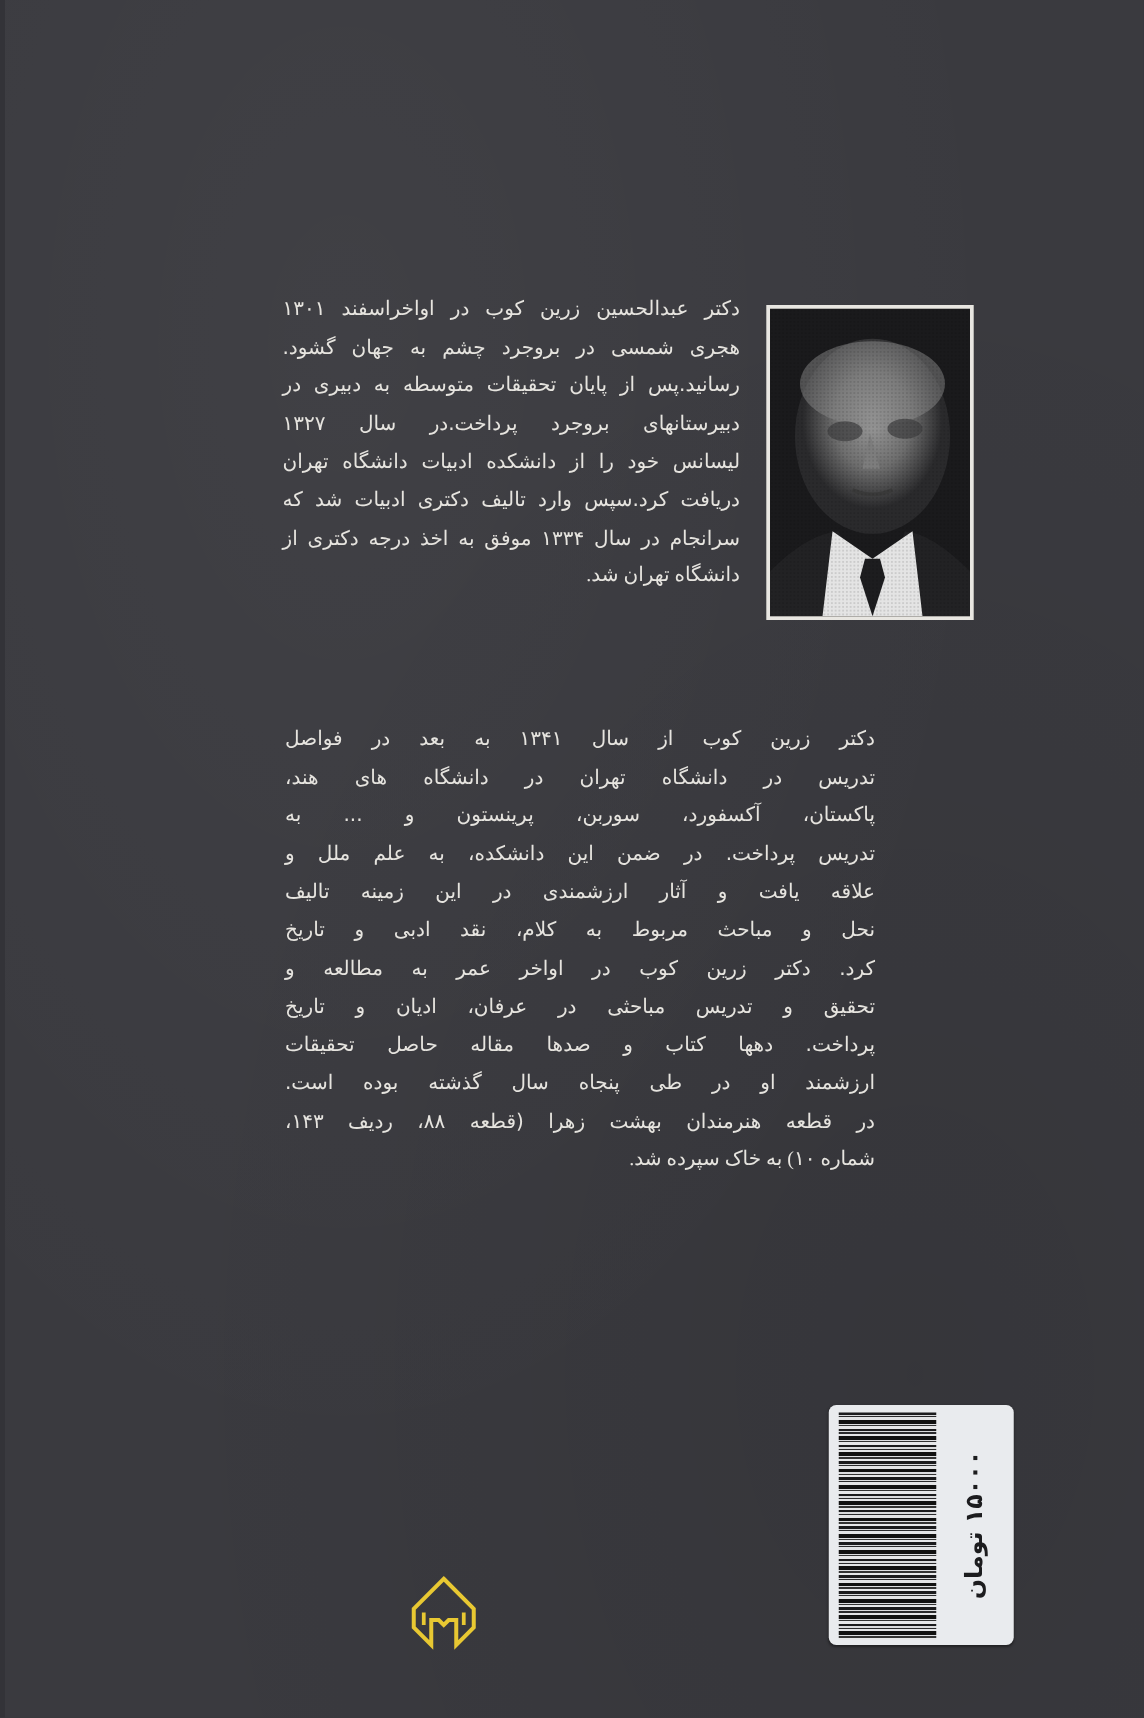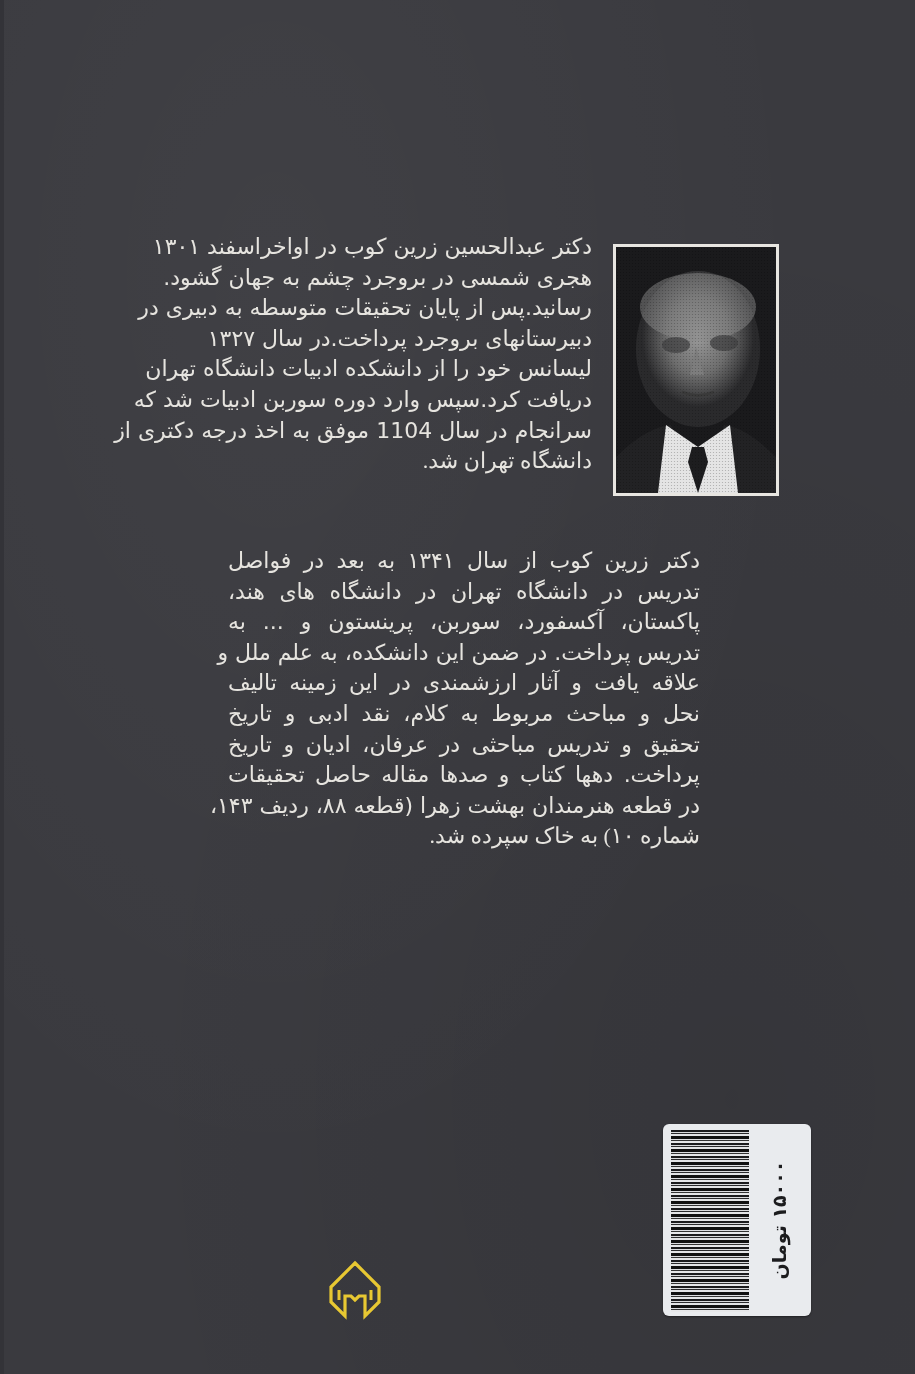--- a/index.html
+++ b/index.html
@@ -19,27 +19,27 @@
   .spine-edge {
     position: absolute; left: 0; top: 0; width: 4px; height: 100%;
     background: #333338;
   }
   .bio-block {
     position: absolute;
     left: 226px; top: 232px;
     width: 366px;
     direction: rtl; text-align: justify;
     color: #e6e4df;
-    font-size: 22px;
+    font-size: 16px;
     line-height: 30.6px;
   }
   .bio-line { display: block; white-space: nowrap; text-align-last: justify; text-align: justify; }
   .bio-line.last { text-align-last: right; font-family: Liberation Serif, serif; }
   .bio-block.p2 {
-    top: 546px;
+    top: 576px;
   }
   .photo-frame {
     position: absolute;
     left: 613px; top: 244px;
     width: 166px; height: 252px;
     border: 3px solid #e8e6e1;
     box-sizing: border-box;
     background: #141416;
     overflow: hidden;
   }
@@ -94,22 +94,22 @@
 
 <div class="cover">
   <div class="spine-edge"></div>
 
   <div class="bio-block p1">
     <span class="bio-line">دکتر عبدالحسین زرین کوب در اواخراسفند ۱۳۰۱</span>
     <span class="bio-line">هجری شمسی در بروجرد چشم به جهان گشود.</span>
     <span class="bio-line">رسانید.پس از پایان تحقیقات متوسطه به دبیری در</span>
     <span class="bio-line">دبیرستانهای بروجرد پرداخت.در سال ۱۳۲۷</span>
     <span class="bio-line">لیسانس خود را از دانشکده ادبیات دانشگاه تهران</span>
-    <span class="bio-line">دریافت کرد.سپس وارد دوره سوربن ادبیات شد که</span>
-    <span class="bio-line">سرانجام در سال 1104 موفق به اخذ درجه دکتری از</span>
+    <span class="bio-line">دریافت کرد.سپس وارد تالیف دکتری ادبیات شد که</span>
+    <span class="bio-line">سرانجام در سال ۱۳۳۴ موفق به اخذ درجه دکتری از</span>
     <span class="bio-line last">دانشگاه تهران شد.</span>
   </div>
 
   <div class="photo-frame">
     <svg viewBox="0 0 160 246" preserveAspectRatio="none">
       <defs>
         <radialGradient id="face" cx="50%" cy="42%" r="45%">
           <stop offset="0%" stop-color="#9a9a9a"></stop>
           <stop offset="55%" stop-color="#6e6e6e"></stop>
           <stop offset="100%" stop-color="#2a2a2c"></stop>
@@ -134,22 +134,24 @@
     </svg>
   </div>
 
   <div class="bio-block p2" style="width:472px; left:228px;">
     <span class="bio-line">دکتر زرین کوب از سال ۱۳۴۱ به بعد در فواصل</span>
     <span class="bio-line">تدریس در دانشگاه تهران در دانشگاه های هند،</span>
     <span class="bio-line">پاکستان، آکسفورد، سوربن، پرینستون و ... به</span>
     <span class="bio-line">تدریس پرداخت. در ضمن این دانشکده، به علم ملل و</span>
     <span class="bio-line">علاقه یافت و آثار ارزشمندی در این زمینه تالیف</span>
     <span class="bio-line">نحل و مباحث مربوط به کلام، نقد ادبی و تاریخ</span>
+    <span class="bio-line">کرد. دکتر زرین کوب در اواخر عمر به مطالعه و</span>
     <span class="bio-line">تحقیق و تدریس مباحثی در عرفان، ادیان و تاریخ</span>
     <span class="bio-line">پرداخت. دهها کتاب و صدها مقاله حاصل تحقیقات</span>
+    <span class="bio-line">ارزشمند او در طی پنجاه سال گذشته بوده است.</span>
     <span class="bio-line">در قطعه هنرمندان بهشت زهرا (قطعه ۸۸، ردیف ۱۴۳،</span>
     <span class="bio-line last">شماره ۱۰) به خاک سپرده شد.</span>
   </div>
 
   <div class="logo">
     <svg viewBox="0 0 64 62" width="64" height="62">
       <path d="M32 3 L56 27 L56 42 L42 56 L42 36 L36 36 L32 40 L28 36 L22 36 L22 56 L8 42 L8 27 Z" fill="none" stroke="#e8c832" stroke-width="3.2" stroke-linejoin="miter"></path>
       <path d="M16 30 L16 40" stroke="#e8c832" stroke-width="3"></path>
       <path d="M48 30 L48 40" stroke="#e8c832" stroke-width="3"></path>
     </svg>

